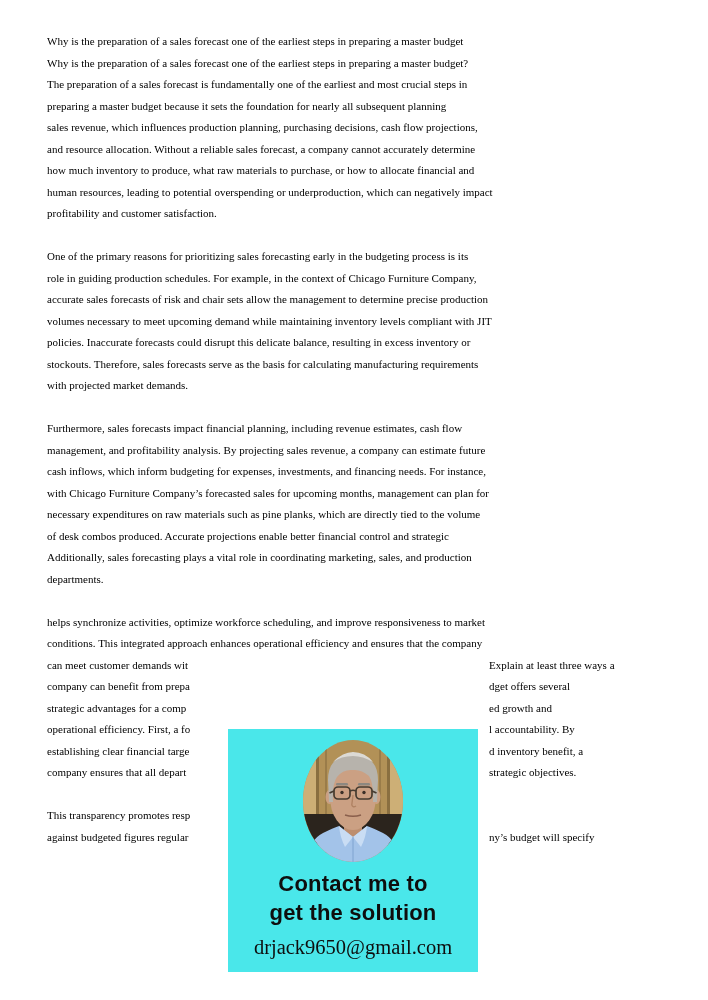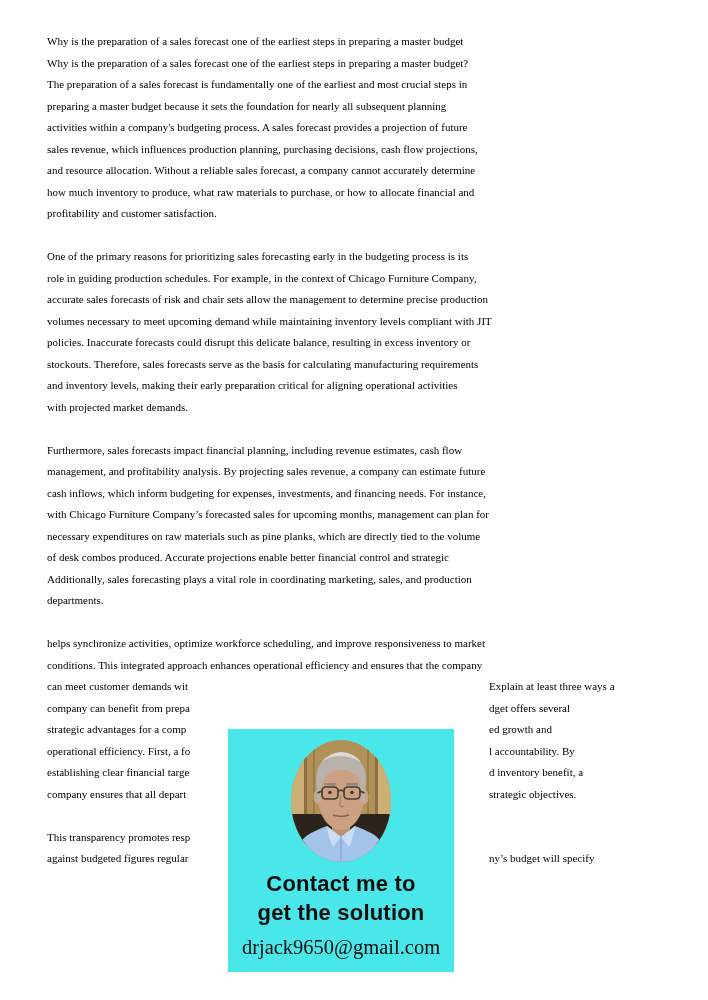--- a/index.html
+++ b/index.html
@@ -26,21 +26,21 @@
   }
   .frag-right {
     position:absolute;
     left:442px;
     top:0;
     white-space:nowrap;
   }
   .promo {
     position:absolute;
     left:228px; top:729px;
-    width:226px; height:243px;
+    width:250px; height:243px;
     display:flex;
     flex-direction:column;
     align-items:center;
     text-align:center;
     box-sizing:border-box;
   }
   .portrait { width:100px; height:122px; margin-top:11px; display:block; }
   .promo-h {
     font-family:"Liberation Sans", sans-serif;
     font-weight:700;
@@ -59,34 +59,33 @@
 </style>
 </head>
 <body style="background: rgb(255, 255, 255);">
 
 <div class="doc" style="color: rgb(0, 0, 0);">
     <div class="para">
       <div class="line">Why is the preparation of a sales forecast one of the earliest steps in preparing a master budget</div>
       <div class="line">Why is the preparation of a sales forecast one of the earliest steps in preparing a master budget?</div>
       <div class="line">The preparation of a sales forecast is fundamentally one of the earliest and most crucial steps in</div>
       <div class="line">preparing a master budget because it sets the foundation for nearly all subsequent planning</div>
-      <div class="line">activities within a company's budgeting process. A sales forecast provides a projection of future</div>
       <div class="line">sales revenue, which influences production planning, purchasing decisions, cash flow projections,</div>
       <div class="line">and resource allocation. Without a reliable sales forecast, a company cannot accurately determine</div>
       <div class="line">how much inventory to produce, what raw materials to purchase, or how to allocate financial and</div>
+      <div class="line">human resources, leading to potential overspending or underproduction, which can negatively impact</div>
       <div class="line">profitability and customer satisfaction.</div>
     </div>
     <div class="para">
       <div class="line">One of the primary reasons for prioritizing sales forecasting early in the budgeting process is its</div>
       <div class="line">role in guiding production schedules. For example, in the context of Chicago Furniture Company,</div>
       <div class="line">accurate sales forecasts of risk and chair sets allow the management to determine precise production</div>
       <div class="line">volumes necessary to meet upcoming demand while maintaining inventory levels compliant with JIT</div>
       <div class="line">policies. Inaccurate forecasts could disrupt this delicate balance, resulting in excess inventory or</div>
       <div class="line">stockouts. Therefore, sales forecasts serve as the basis for calculating manufacturing requirements</div>
-      <div class="line">and inventory levels, making their early preparation critical for aligning operational activities</div>
       <div class="line">with projected market demands.</div>
     </div>
     <div class="para">
       <div class="line">Furthermore, sales forecasts impact financial planning, including revenue estimates, cash flow</div>
       <div class="line">management, and profitability analysis. By projecting sales revenue, a company can estimate future</div>
       <div class="line">cash inflows, which inform budgeting for expenses, investments, and financing needs. For instance,</div>
       <div class="line">with Chicago Furniture Company’s forecasted sales for upcoming months, management can plan for</div>
       <div class="line">necessary expenditures on raw materials such as pine planks, which are directly tied to the volume</div>
       <div class="line">of desk combos produced. Accurate projections enable better financial control and strategic</div>
       <div class="line">Additionally, sales forecasting plays a vital role in coordinating marketing, sales, and production</div>

